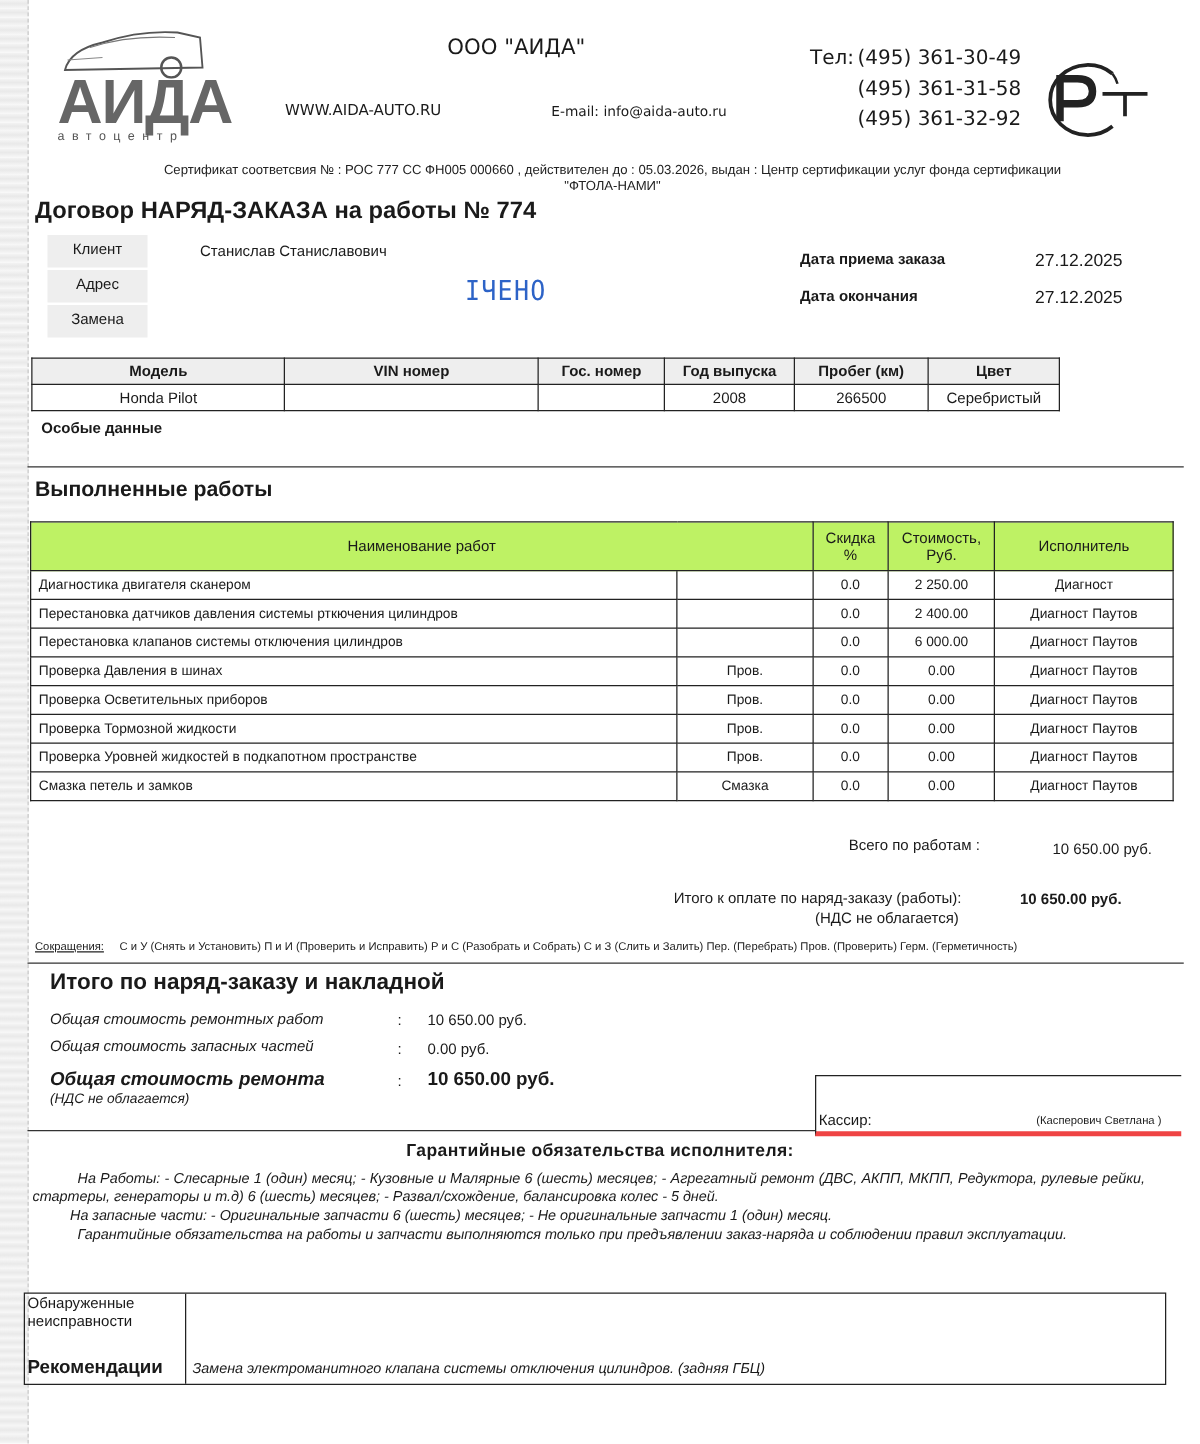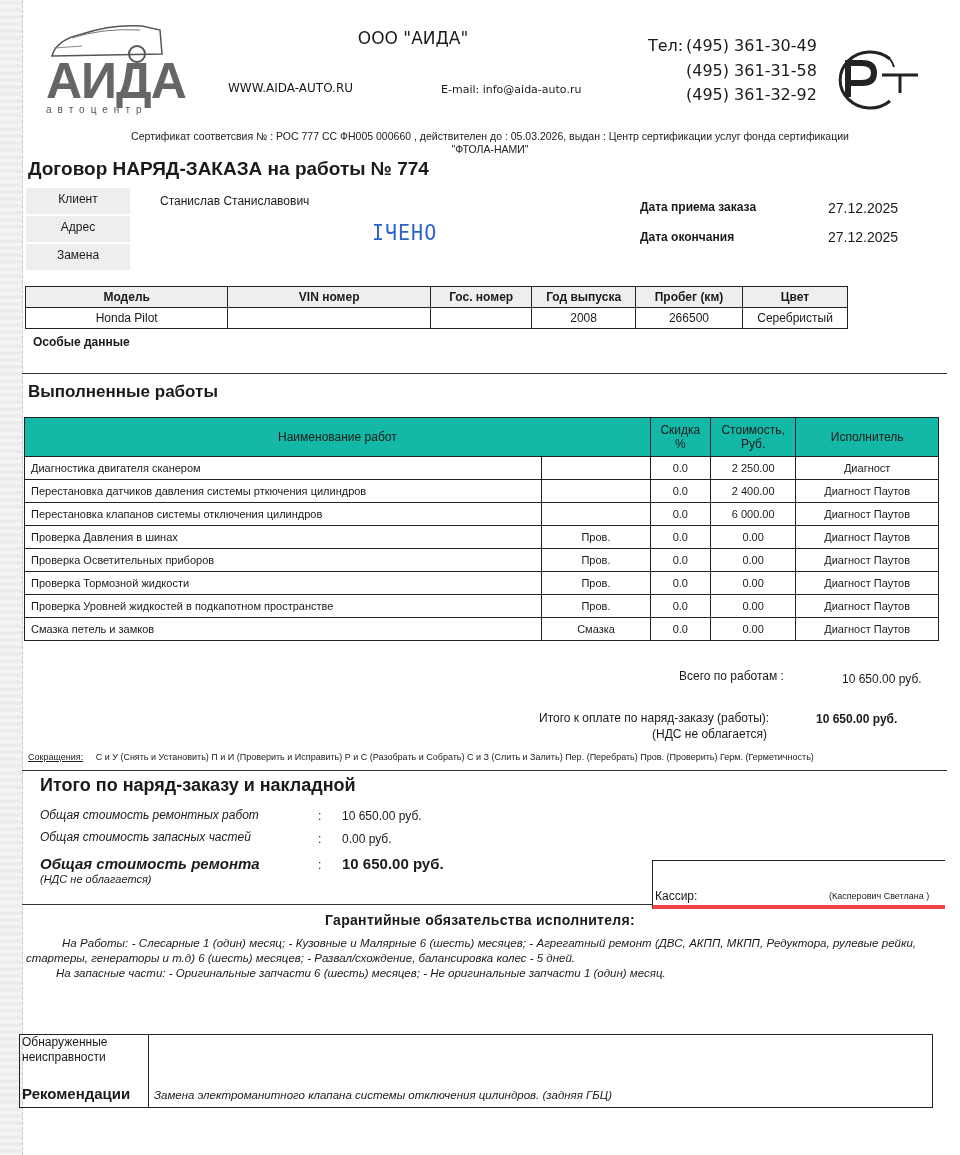--- a/index.html
+++ b/index.html
@@ -21,38 +21,38 @@
   .company { left: 228px; top: 28px; width: 370px; text-align: center; font-family: "DejaVu Sans", sans-serif; }
   .company .name { font-size: 17px; }
   .company .addr { font-size: 17px; margin-top: 2px; }
   .website { left: 228px; top: 81px; font-size: 12px; font-family: "DejaVu Sans", sans-serif; }
   .email { left: 441px; top: 83px; font-size: 11px; font-family: "DejaVu Sans", sans-serif; }
   .tel-label { left: 648px; top: 36px; font-size: 16px; font-family: "DejaVu Sans", sans-serif; }
   .tel { left: 686px; font-size: 16px; font-family: "DejaVu Sans", sans-serif; }
   .gost { left: 820px; top: 45px; width: 100px; height: 68px; }
   .cert { left: 60px; top: 130px; width: 860px; text-align: center; font-size: 10.5px; line-height: 13px; color: #222; }
   .title { left: 28px; top: 158px; font-size: 19px; font-weight: bold; }
-  .client-labels { left: 26px; top: 188px; width: 104px; }
+  .client-labels { left: 38px; top: 188px; width: 80px; }
   .client-labels div { background: #eeeeee; height: 26px; line-height: 22px; font-size: 12px; text-align: center; margin-bottom: 2px; }
   .client-name { left: 160px; top: 194px; font-size: 12px; }
   .stamp { left: 372px; top: 220px; font-size: 20px; color: #2d63c7; font-family: "DejaVu Sans Mono", monospace; letter-spacing: 1px; transform: scaleY(1.1); }
   .date-label { left: 640px; font-size: 12px; font-weight: bold; }
   .date-val { left: 828px; font-size: 14px; }
   
   table { border-collapse: collapse; }
   .veh { position: absolute; left: 25px; top: 286px; width: 823px; }
   .veh td { border: 1.5px solid #222; font-size: 12px; text-align: center; height: 18px; padding: 1px 3px; }
   .veh tr.head td { background: #eeeeee; font-weight: bold; font-size: 12px; }
   .special { left: 33px; top: 335px; font-size: 12px; font-weight: bold; }
   .hr { position: absolute; height: 0; border-top: 1.5px solid #333; }
   .section-title { left: 28px; top: 382px; font-size: 17px; font-weight: bold; }
   
   .works { position: absolute; left: 24px; top: 417px; width: 915px; }
   .works td { border: 1.5px solid #222; font-size: 11px; height: 22px; padding: 0 6px; }
-  .works tr.head td { background: #14b8a6; font-size: 12px; text-align: center; height: 38px; line-height: 14px; }
+  .works tr.head td { background: #bef264; font-size: 12px; text-align: center; height: 38px; line-height: 14px; }
   .works td.c { text-align: center; }
   .totals-label { font-size: 12px; }
   .abbr { left: 28px; top: 752px; font-size: 9px; color: #222; }
   .abbr u { margin-right: 10px; font-weight: normal; margin-top: 16px; }
   .sum-title { left: 40px; top: 775px; font-size: 18px; font-weight: bold; }
   .sum-row { left: 40px; font-size: 12px; font-style: italic; }
   .sum-colon { left: 318px; font-size: 12px; }
   .sum-val { left: 342px; font-size: 12px; }
   .cashier-box { left: 652px; top: 860px; width: 292px; height: 44px; border-left: 1px solid #222; border-top: 1px solid #222; border-bottom: 4px solid #ef4444; }
   .warranty-title { left: 0; width: 960px; top: 912px; text-align: center; font-size: 14px; font-weight: bold; letter-spacing: 0.3px; }
@@ -253,20 +253,21 @@
 <div class="abs cashier-box">
   <div class="abs" style="left:2px; top:28px; font-size:12px;">Кассир:</div>
   <div class="abs" style="left:176px; top:30px; font-size:9px;">(Касперович Светлана )</div>
 </div>
 <div class="hr" style="left:22px; top:904px; width:630px;"></div>
 
 <div class="abs warranty-title">Гарантийные обязательства исполнителя:</div>
 <div class="abs warranty">
   <p style="text-indent:36px;font-style:italic;">На Работы: - Слесарные 1 (один) месяц; - Кузовные и Малярные  6 (шесть) месяцев; - Агрегатный ремонт (ДВС, АКПП, МКПП, Редуктора, рулевые рейки, стартеры, генераторы и т.д) 6 (шесть) месяцев; - Развал/схождение, балансировка колес - 5 дней.</p>
   <p style="text-indent:30px;">На запасные части: - Оригинальные  запчасти  6 (шесть) месяцев; - Не оригинальные  запчасти  1 (один)  месяц.</p>
+  <p style="text-indent:36px;">Гарантийные обязательства на работы и запчасти выполняются только при предъявлении заказ-наряда и соблюдении правил эксплуатации.</p>
 </div>
 
 <div class="abs defects">
   <div class="lbl-col">
     <div class="abs" style="left:2px; top:0px; font-size:12px; line-height:15px;">
       <span>Обнаруженные</span><br>
       <span>неисправности</span>
     </div>
     <div class="abs" style="left:2px; top:50px; font-size:15px; font-weight:bold;">Рекомендации</div>
   </div>

